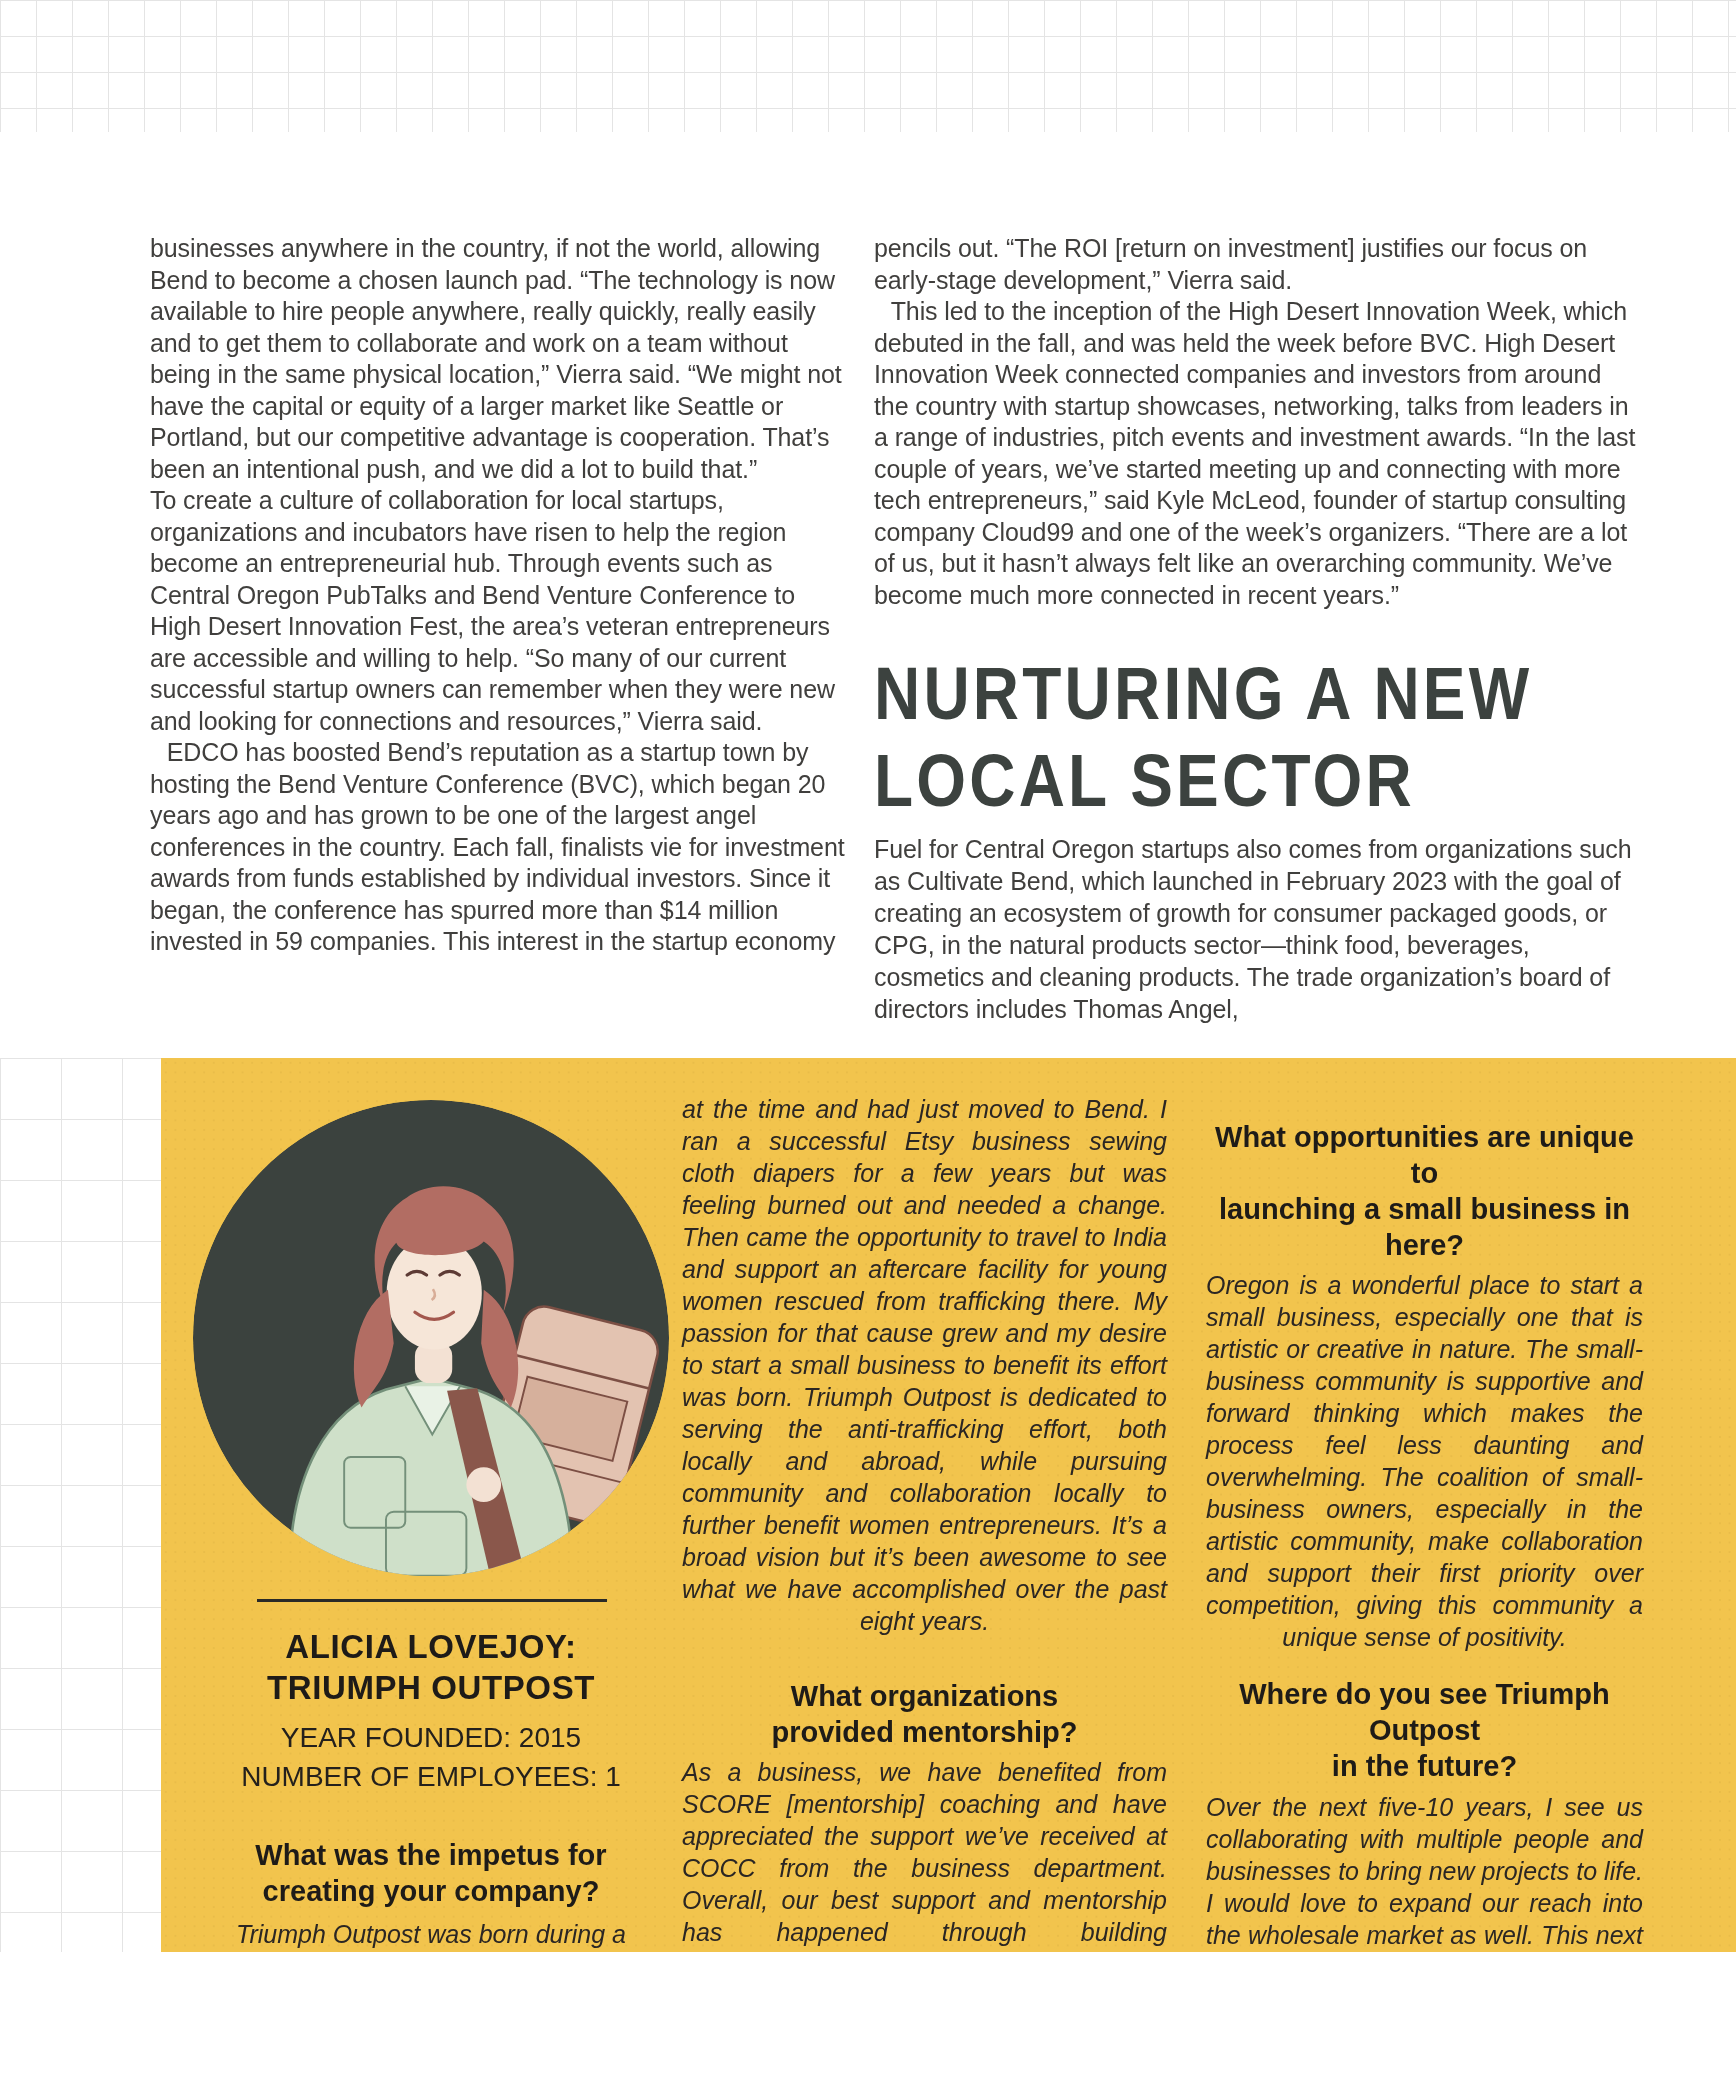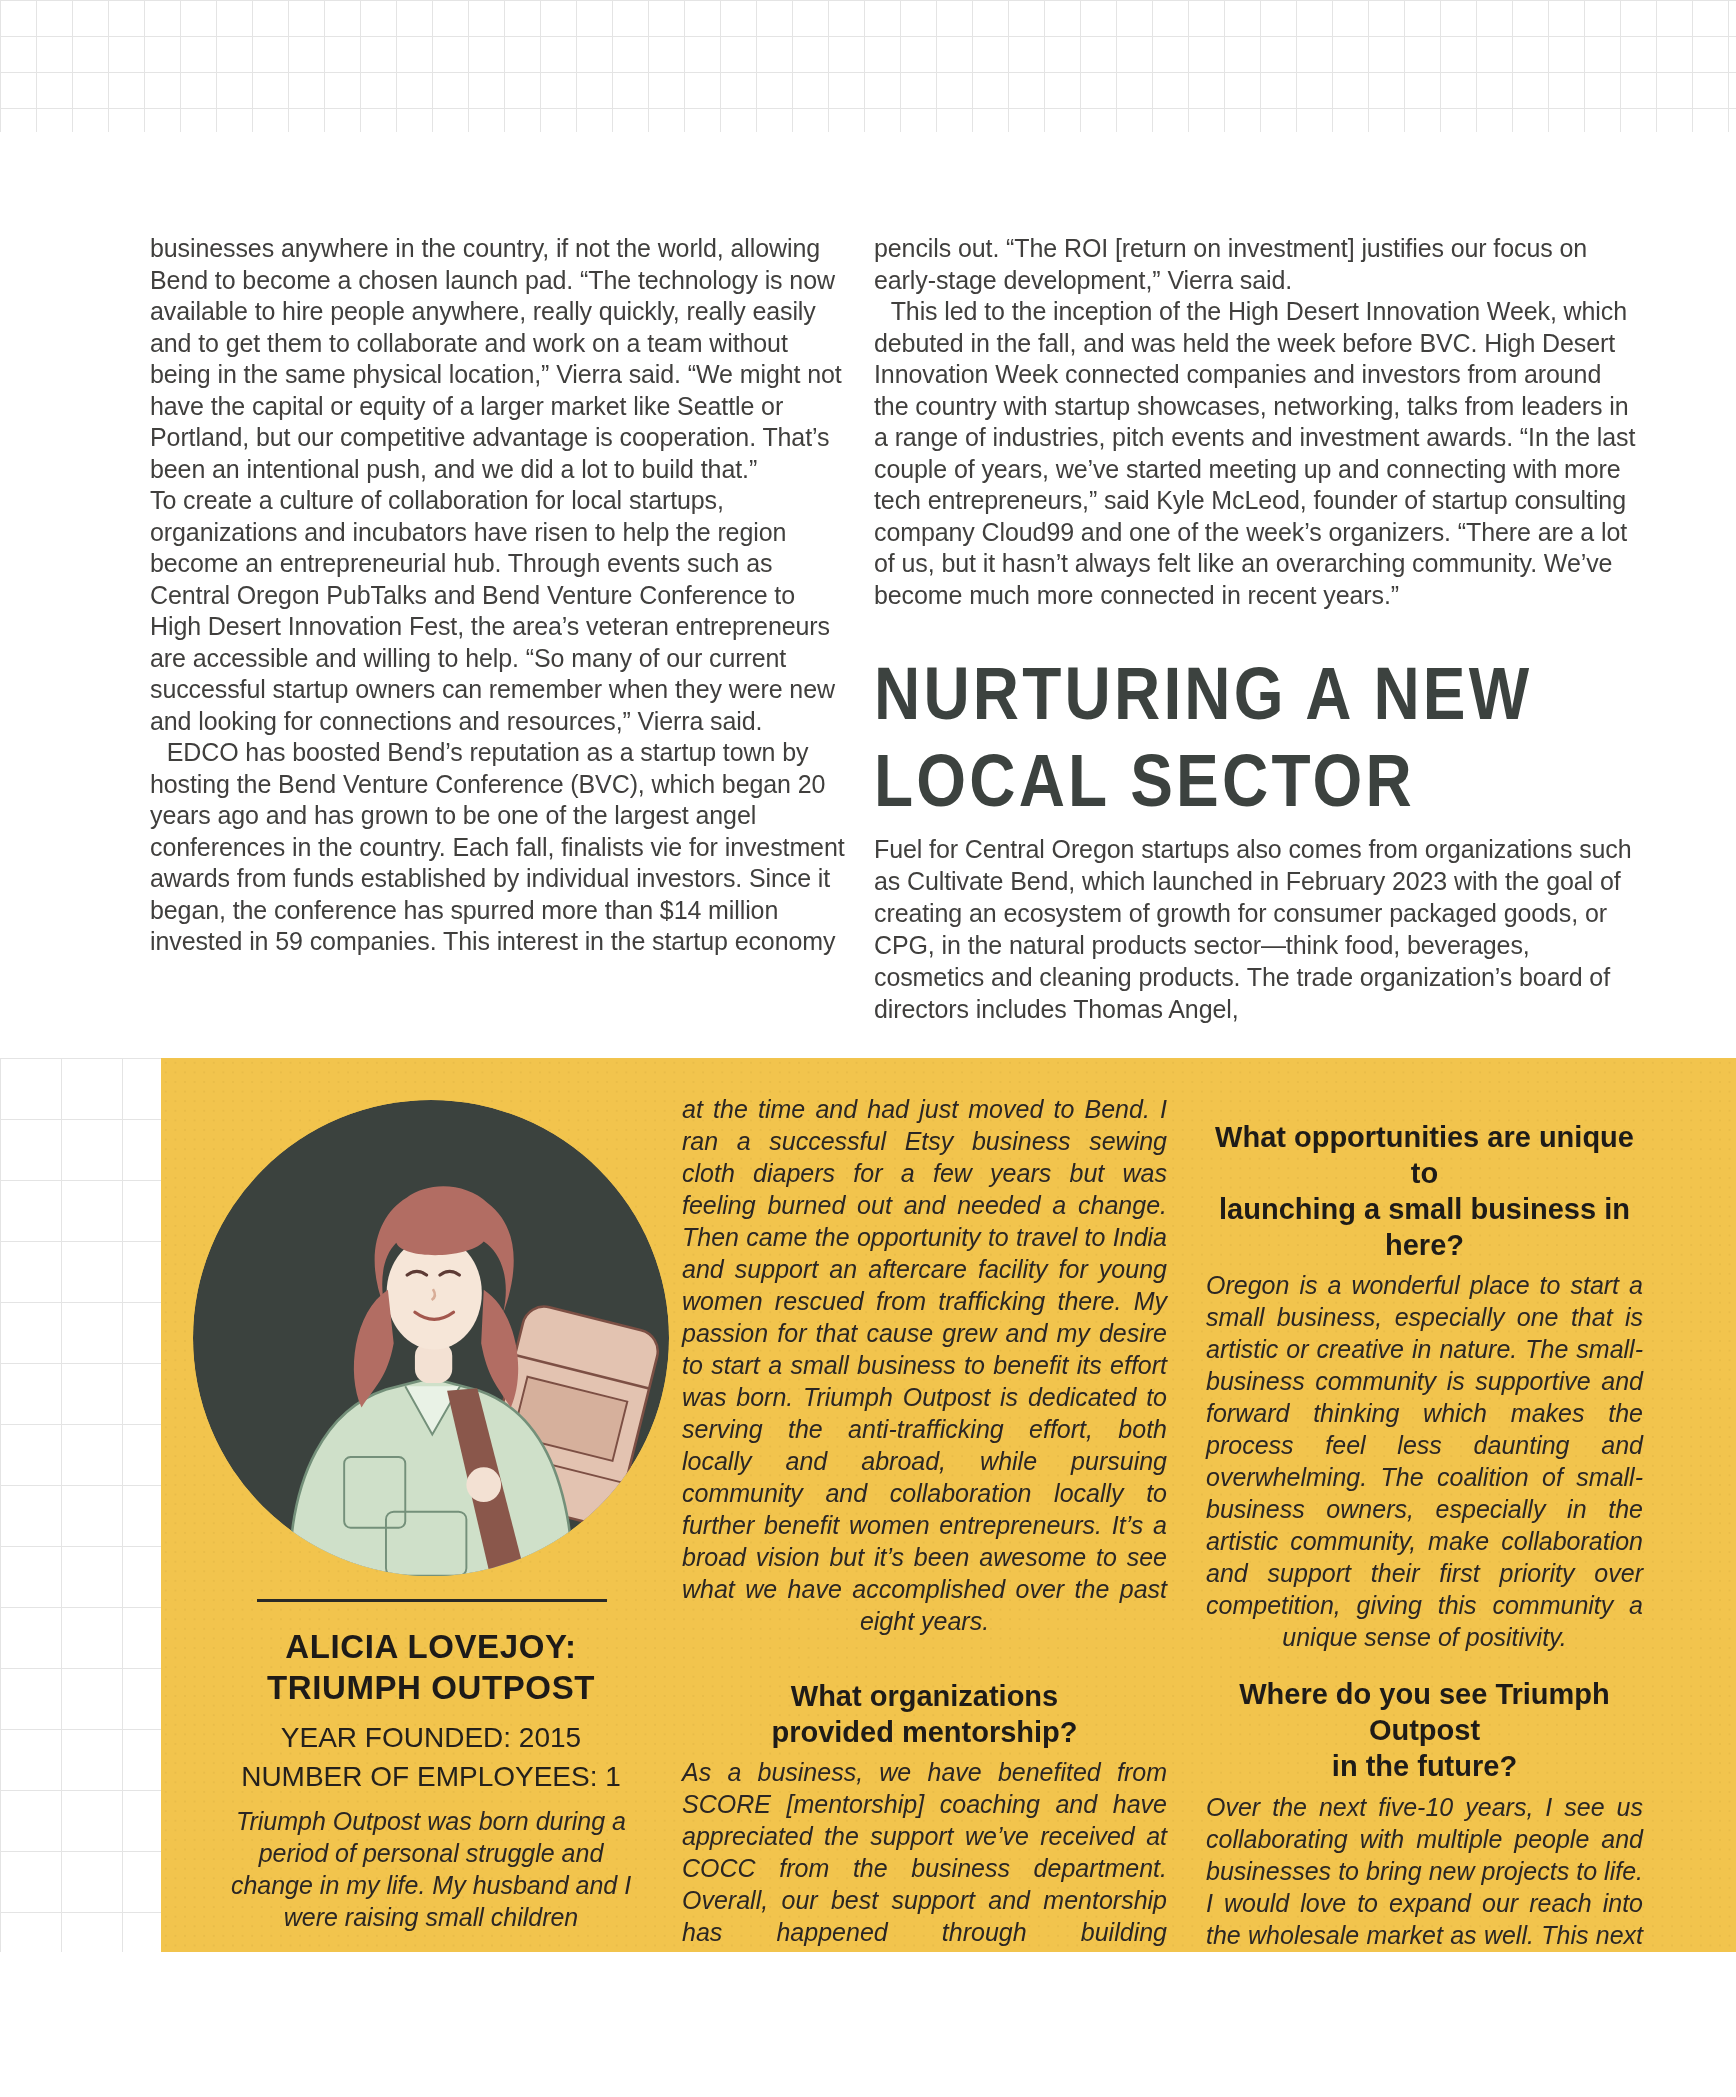--- a/index.html
+++ b/index.html
@@ -128,20 +128,24 @@
 
     <div id="divider"></div>
 
     <div id="profile-text">
       <div class="name-line">ALICIA LOVEJOY:</div>
       <div class="name-line">TRIUMPH OUTPOST</div>
       <div class="stats">
         <div class="stat-line">YEAR FOUNDED: 2015</div>
         <div class="stat-line">NUMBER OF EMPLOYEES: 1</div>
       </div>
+      <div class="q q-gap">
+        <div>What was the impetus for</div>
+        <div>creating your company?</div>
+      </div>
       <div class="ans center">Triumph Outpost was born during a period of personal struggle and change in my life. My husband and I were raising small children</div>
     </div>
 
     <div id="ycol-mid">
       <div class="ans justify" style="margin-top:0">at the time and had just moved to Bend. I ran a successful Etsy business sewing cloth diapers for a few years but was feeling burned out and needed a change. Then came the opportunity to travel to India and support an aftercare facility for young women rescued from trafficking there. My passion for that cause grew and my desire to start a small business to benefit its effort was born. Triumph Outpost is dedicated to serving the anti-trafficking effort, both locally and abroad, while pursuing community and collaboration locally to further benefit women entrepreneurs. It’s a broad vision but it’s been awesome to see what we have accomplished over the past eight years.</div>
       <div class="q q-gap">
         <div>What organizations</div>
         <div>provided mentorship?</div>
       </div>
       <div class="ans justify">As a business, we have benefited from SCORE [mentorship] coaching and have appreciated the support we’ve received at COCC from the business department. Overall, our best support and mentorship has happened through building relationships with other vendors and small business owners that we have met over the years.</div>

